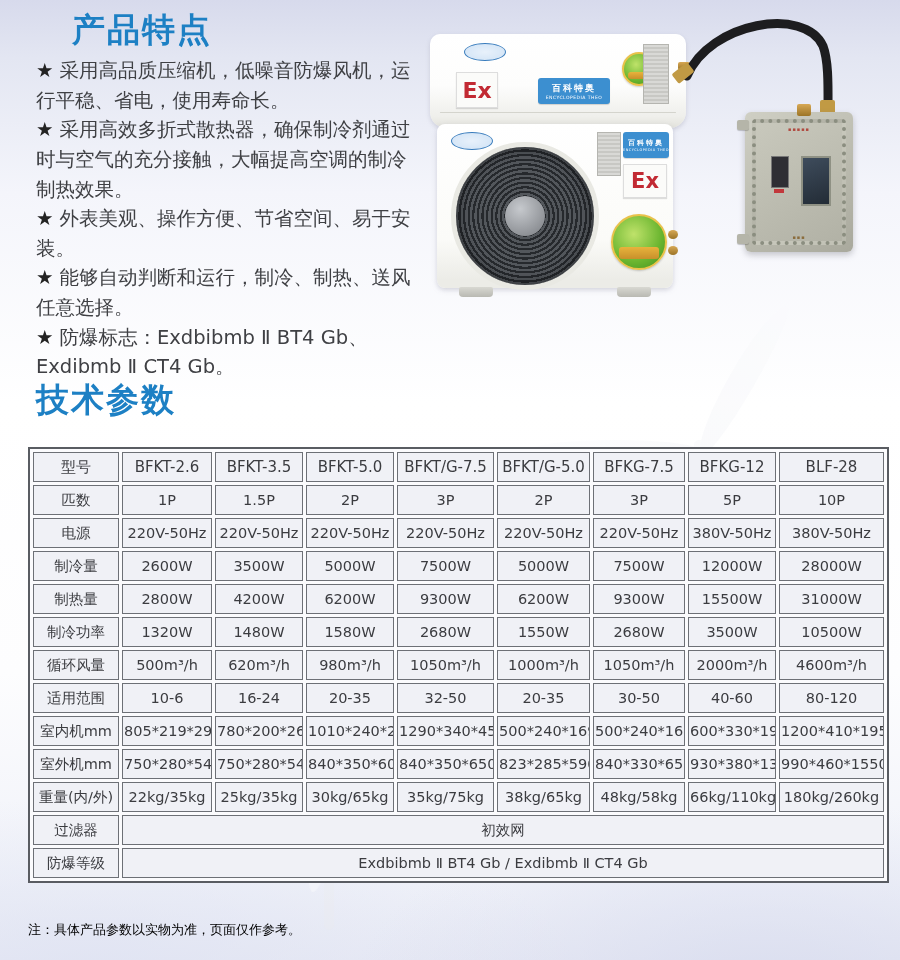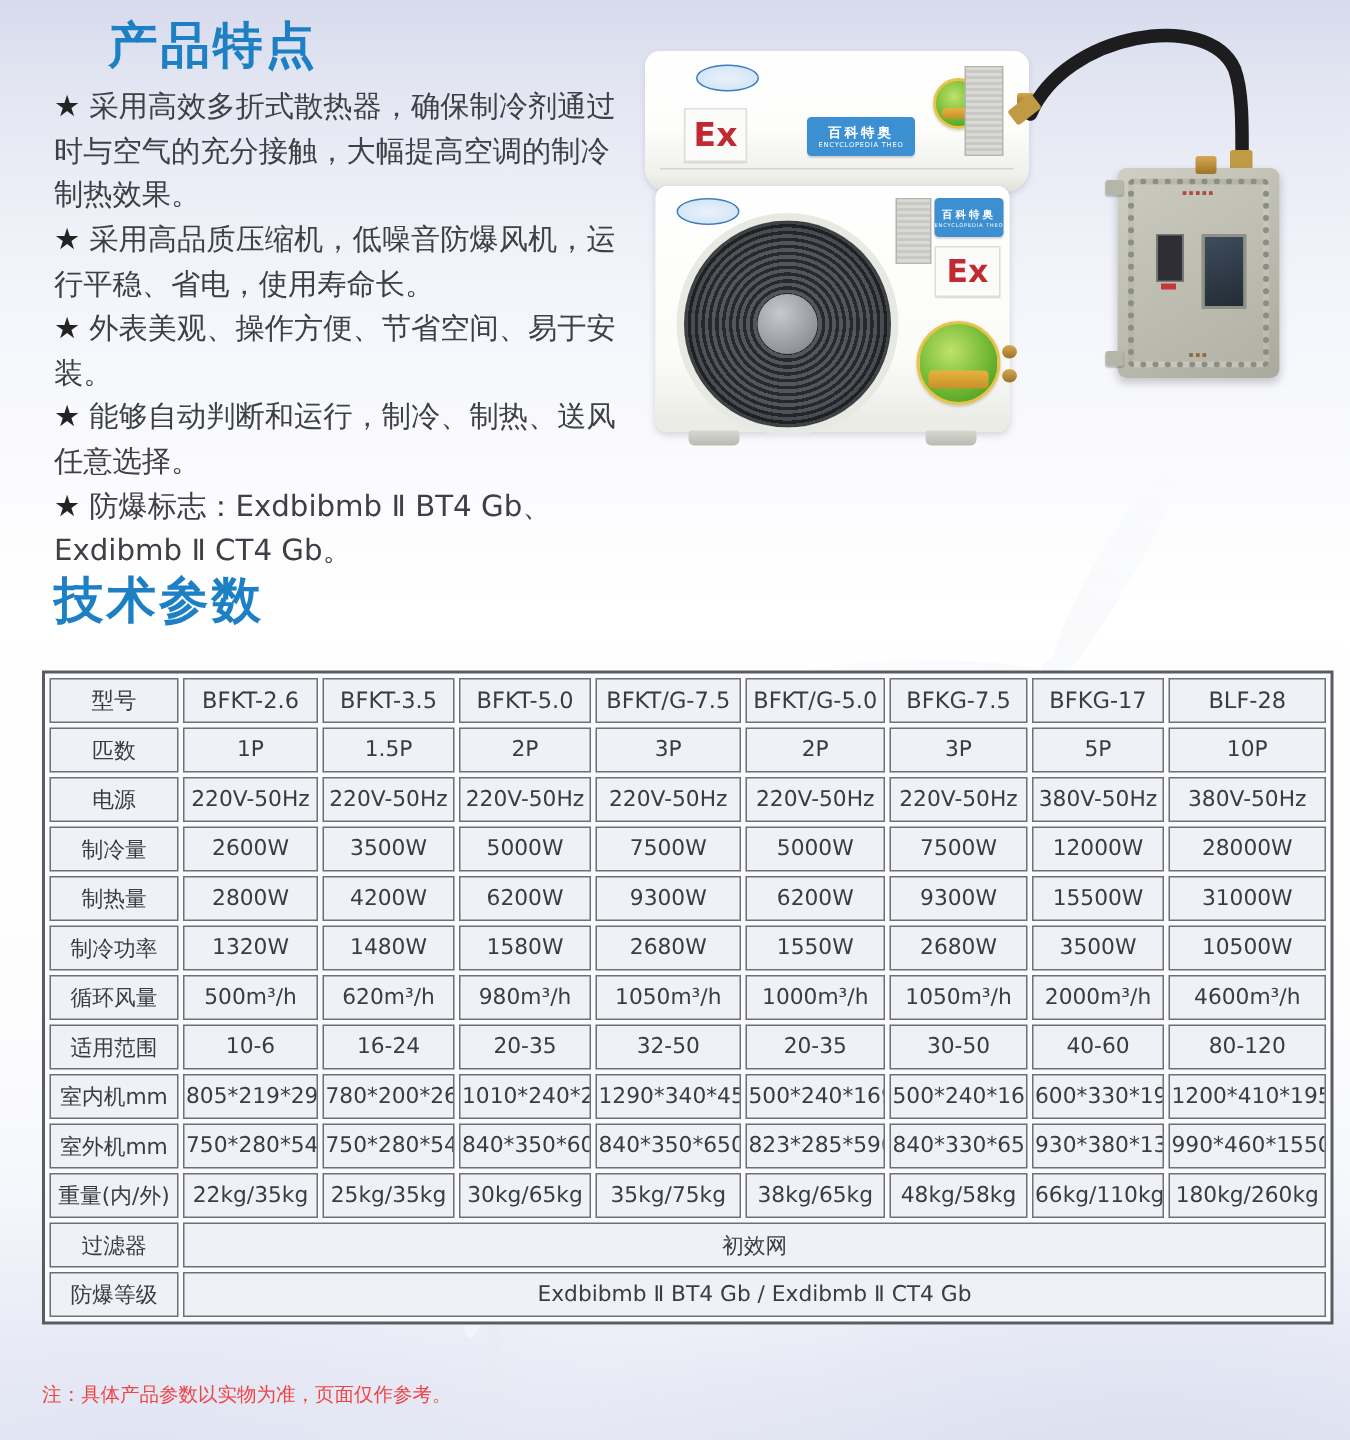--- a/index.html
+++ b/index.html
@@ -44,42 +44,42 @@
   .ctrl-screen{position:absolute;right:22px;top:44px;width:26px;height:46px;background:linear-gradient(160deg,#3e4c5c,#232c36);border:2px solid #8f9184;}
   .ctrl-tag{position:absolute;left:26px;top:44px;width:16px;height:30px;background:#2e2e34;border:1px solid #777;}
   .ctrl-tag:after{content:"";position:absolute;left:2px;bottom:-6px;width:10px;height:4px;background:#c2383c;}
   .ctrl-text{position:absolute;width:100%;text-align:center;font-size:5px;color:#b0493f;letter-spacing:1px;}
   .ear{position:absolute;width:12px;height:10px;background:#b5b5a9;border-radius:2px;box-shadow:0 1px 1px rgba(0,0,0,.2);}
   .cable-svg{position:absolute;left:250px;top:-8px;width:225px;height:125px;z-index:2;}
   
   .spec-table{position:absolute;left:28px;top:447px;border-collapse:separate;border-spacing:3px;background:#fbfbfd;border:2px solid #595c62;table-layout:fixed;width:847px;}
   .spec-table td,.spec-table th{border:1.5px solid #6d7076;background:#f0f1f6;font-size:14.5px;font-weight:normal;color:#3b3c40;text-align:center;padding:3.5px 1px;height:21px;overflow:hidden;white-space:nowrap;}
   .spec-table th{font-size:15px;}
-  .note{position:absolute;left:28px;top:921px;font-size:13px;color:#ef4444;}
+  .note{position:absolute;left:28px;top:921px;font-size:13px;color:#000000;}
 </style>
 </head>
 <body>
 
 <div class="turbine" style="left:180px;top:560px;width:300px;height:300px;">
   <div class="mast"></div>
   <div class="blade" style="transform:rotate(-28deg);"></div>
   <div class="blade" style="transform:rotate(95deg);"></div>
   <div class="blade" style="transform:rotate(215deg);"></div>
 </div>
 <div class="turbine" style="left:560px;top:300px;width:280px;height:280px;opacity:.4;">
   <div class="mast"></div>
   <div class="blade" style="transform:rotate(-60deg);"></div>
   <div class="blade" style="transform:rotate(60deg);"></div>
   <div class="blade" style="transform:rotate(180deg);"></div>
 </div>
 
 <div class="section-title" style="left:36px;top:8px;margin-left:36px;">产品特点</div>
 <div class="features-list" id="features-list">
+    <div class="feat"><span class="star">★</span>采用高品质压缩机，低噪音防爆风机，运行平稳、省电，使用寿命长。</div>
     <div class="feat"><span class="star">★</span>采用高效多折式散热器，确保制冷剂通过时与空气的充分接触，大幅提高空调的制冷制热效果。</div>
-    <div class="feat"><span class="star">★</span>采用高品质压缩机，低噪音防爆风机，运行平稳、省电，使用寿命长。</div>
     <div class="feat"><span class="star">★</span>外表美观、操作方便、节省空间、易于安装。</div>
     <div class="feat"><span class="star">★</span>能够自动判断和运行，制冷、制热、送风任意选择。</div>
     <div class="feat"><span class="star">★</span>防爆标志：Exdbibmb Ⅱ BT4 Gb、Exdibmb Ⅱ CT4 Gb。</div>
   </div>
 
 <div class="imgs">
 
   <svg class="cable-svg" viewBox="0 0 225 125">
     <path d="M 22 72 C 45 18, 140 2, 158 42 C 164 58, 163 85, 163 112" fill="none" stroke="#1d1d1f" stroke-width="9" stroke-linecap="round"></path>
     <rect x="8" y="63" width="20" height="12" rx="2" fill="#c19a44" transform="rotate(-38 18 69)"></rect>
@@ -145,21 +145,21 @@
   </colgroup>
   <tbody id="spec-body">
       <tr>
         <th>型号</th>
         <th>BFKT-2.6</th>
         <th>BFKT-3.5</th>
         <th>BFKT-5.0</th>
         <th>BFKT/G-7.5</th>
         <th>BFKT/G-5.0</th>
         <th>BFKG-7.5</th>
-        <th>BFKG-17</th>
+        <th>BFKG-12</th>
         <th>BLF-28</th>
       </tr>
       <tr>
         <td>匹数</td>
         <td>1P</td>
         <td>1.5P</td>
         <td>2P</td>
         <td>3P</td>
         <td>2P</td>
         <td>3P</td>

